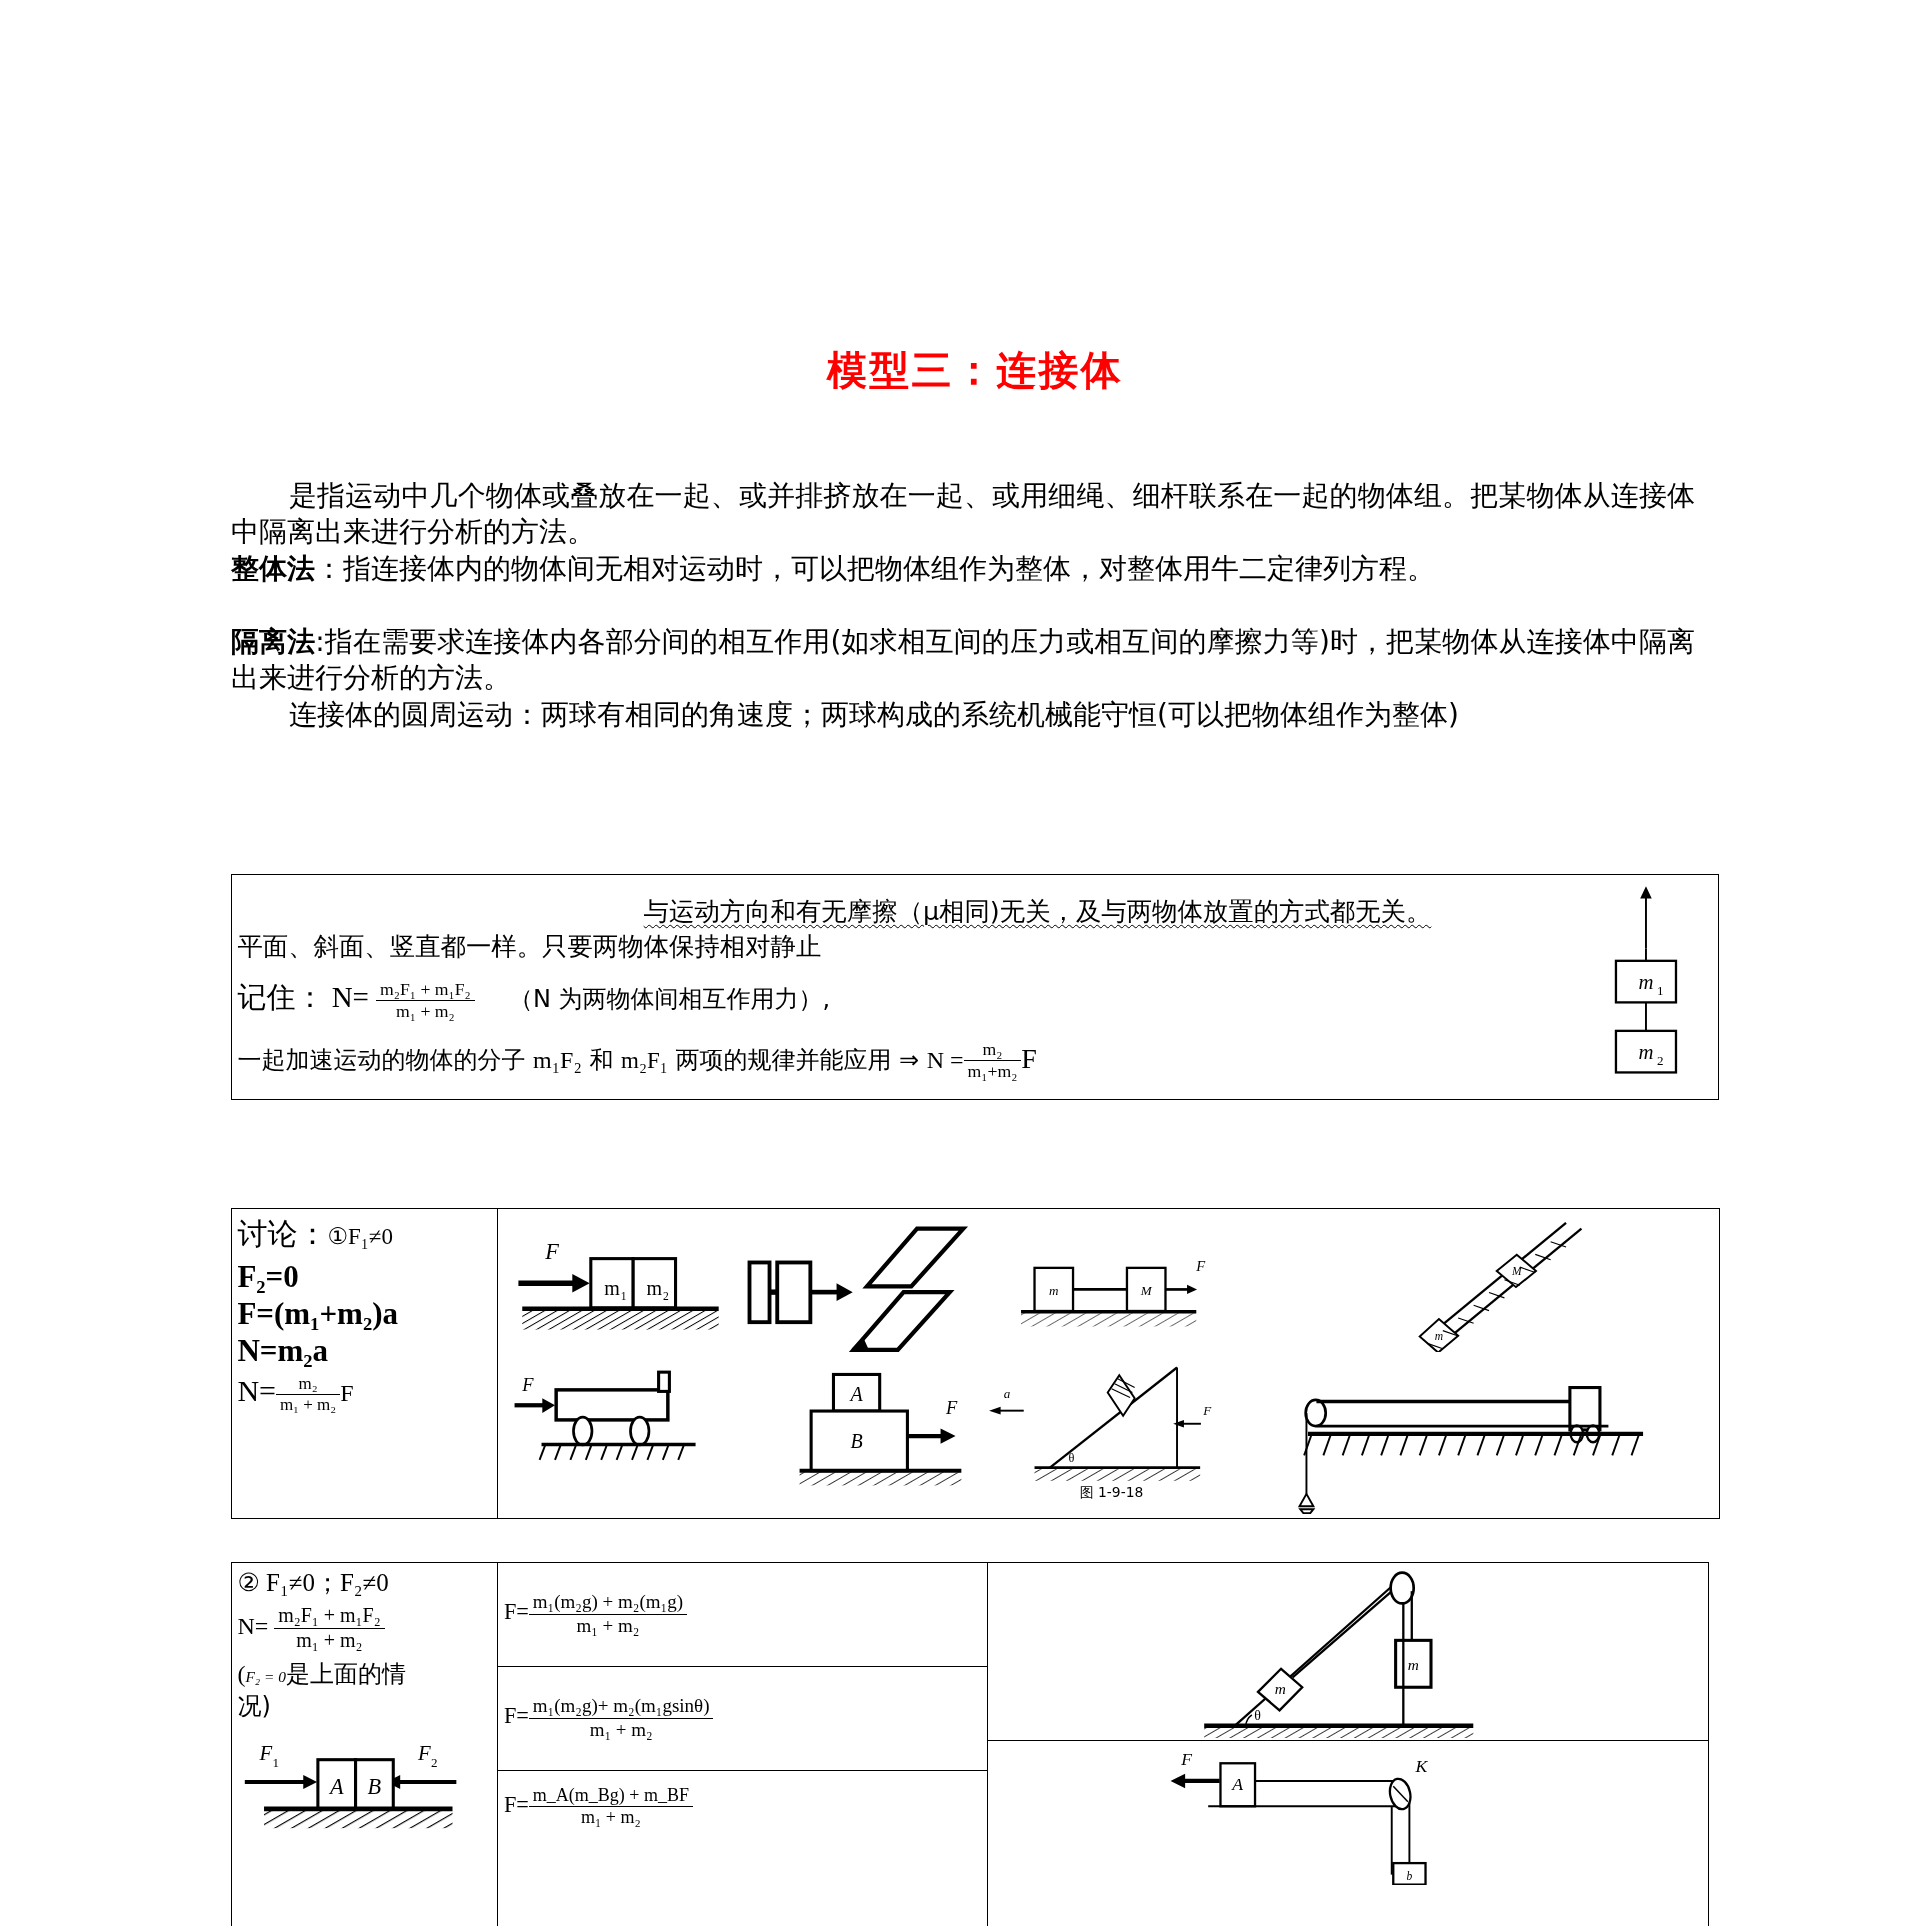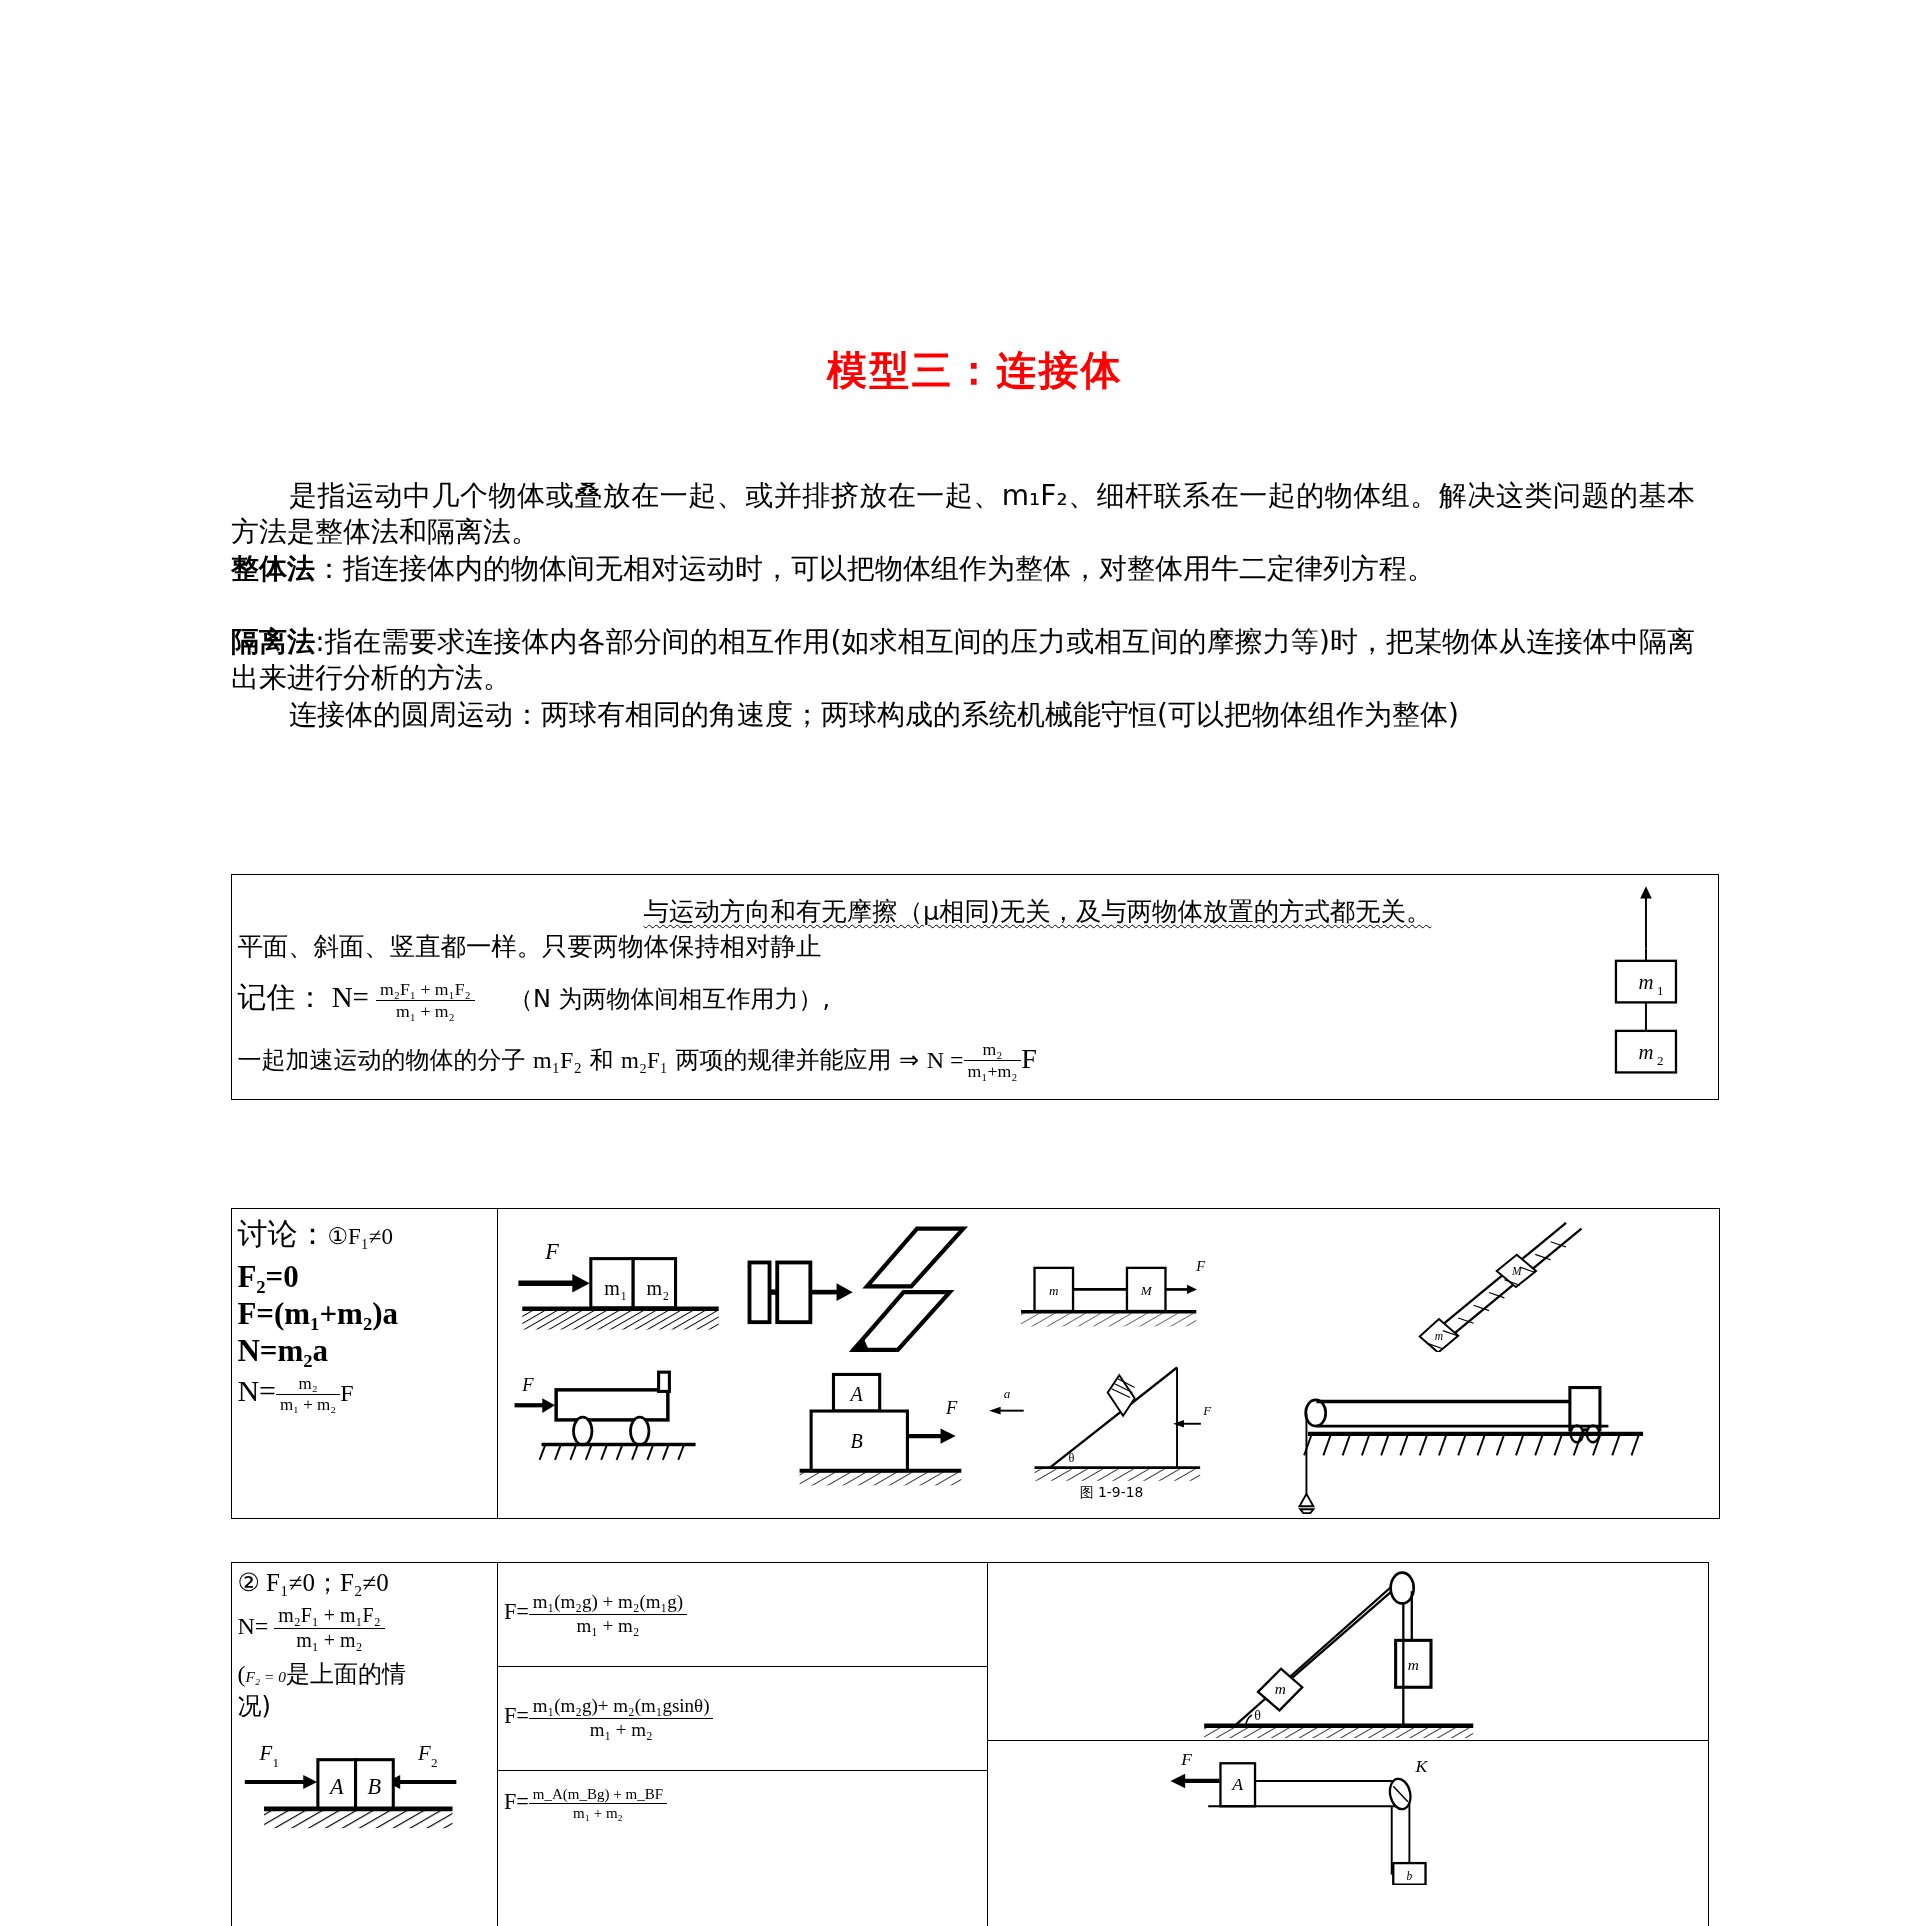--- a/index.html
+++ b/index.html
@@ -88,21 +88,21 @@
   svg { display:block; }
 </style>
 </head>
 <body>
 
 <div class="page">
  <div class="content">
 
   <div class="doc-title">模型三：连接体</div>
 
-  <div class="para ind" style="top:478px;">是指运动中几个物体或叠放在一起、或并排挤放在一起、m₁F₂、细杆联系在一起的物体组。解决这类问题的基本方法是整体法和隔离法。</div>
+  <div class="para ind" style="top:478px;">是指运动中几个物体或叠放在一起、或并排挤放在一起、或用细绳、细杆联系在一起的物体组。把某物体从连接体中隔离出来进行分析的方法。</div>
 
   <div class="para" style="top:551px;">
     <span class="bold">整体法</span><span>：指连接体内的物体间无相对运动时，可以把物体组作为整体，对整体用牛二定律列方程。</span>
   </div>
 
   <div class="para" style="top:624px;">
     <span class="bold">隔离法</span><span>:指在需要求连接体内各部分间的相互作用(如求相互间的压力或相互间的摩擦力等)时，把某物体从连接体中隔离出来进行分析的方法。</span>
   </div>
 
   <div class="para ind" style="top:697px;">连接体的圆周运动：两球有相同的角速度；两球构成的系统机械能守恒(可以把物体组作为整体)</div>
@@ -404,21 +404,21 @@
         <tr>
           <td style="border:none; border-bottom:1.2px solid #000; height:89px; padding:7px 6.2px; vertical-align:middle;">
             <div class="math" style="font-size:22.3px; white-space:nowrap;">
               <span>F=</span><span class="frac" style="font-size:19px;"><span class="num">m₁(m₂g)+ m₂(m₁gsinθ)</span><span class="den">m₁ + m₂</span></span>
             </div>
           </td>
         </tr>
         <tr>
           <td style="border:none; height:146px; padding:7px 6.2px; vertical-align:top;">
             <div class="math" style="font-size:22.3px; white-space:nowrap; margin-top:7.7px;">
-              <span>F=</span><span class="frac" style="font-size:15px;"><span class="num">m_A(m_Bg) + m_BF</span><span class="den">m₁ + m₂</span></span>
+              <span>F=</span><span class="frac" style="font-size:18px;"><span class="num">m_A(m_Bg) + m_BF</span><span class="den">m₁ + m₂</span></span>
             </div>
           </td>
         </tr>
       </tbody>
               </table>
     </td>
 
     <td style="width:720px; padding:0;">
       <table style="width:100%; border-collapse:collapse; table-layout:fixed;">
         <tbody>

